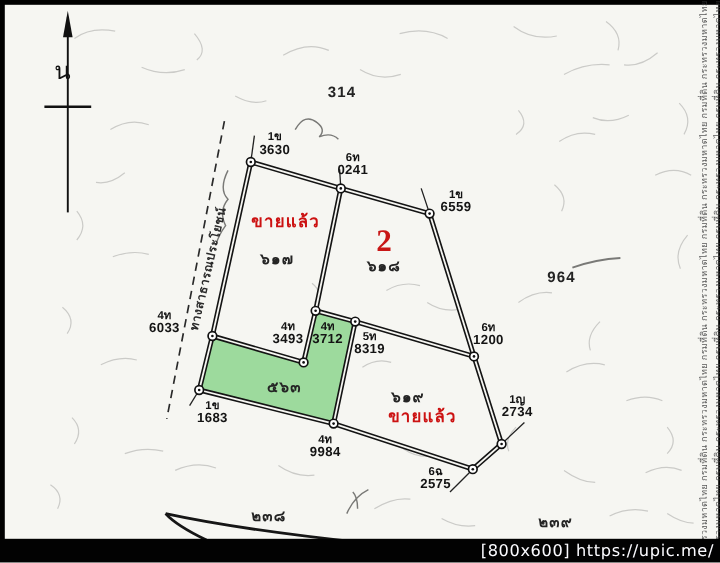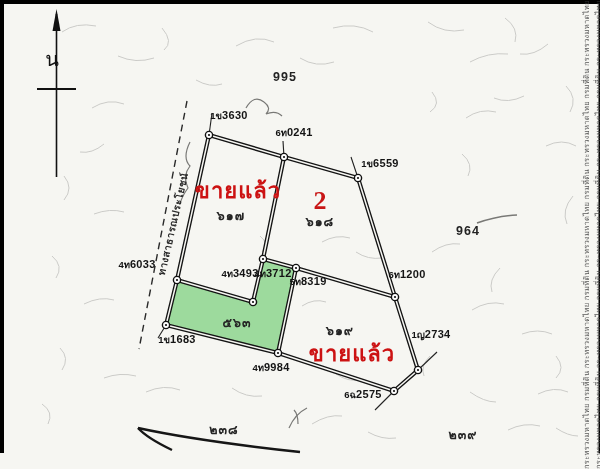--- a/index.html
+++ b/index.html
@@ -4,32 +4,32 @@
 <style>
   html,body{margin:0;padding:0;}
   #stage{
     position:relative;width:600px;height:469px;overflow:hidden;
     background:#f6f6f2;
     font-family:"Liberation Sans","DejaVu Sans",sans-serif;
   }
   #stage svg{position:absolute;left:0;top:0;}
   .marker{
     position:absolute;transform:translateX(-50%);
-    display:flex;align-items:center;
+    display:flex;flex-direction:column;align-items:center;
     line-height:1.0;color:#141414;text-align:center;white-space:nowrap;
   }
   .marker .mcode{font-size:9.5px;font-weight:bold;}
   .marker .mnum{font-size:11px;font-weight:bold;letter-spacing:.3px;}
   .plotnum{
     position:absolute;transform:translateX(-50%);
     font-size:12.5px;font-weight:bold;color:#242424;white-space:nowrap;letter-spacing:1px;
   }
   .soldtext{
     position:absolute;transform:translateX(-50%);
-    font-size:22px;font-weight:bold;color:#cc1212;white-space:nowrap;letter-spacing:1px;
+    font-size:14px;font-weight:bold;color:#cc1212;white-space:nowrap;letter-spacing:1px;
   }
   .bignum{
     position:absolute;transform:translateX(-50%);
     font-family:"Liberation Serif","DejaVu Serif",serif;
     font-size:26px;font-weight:bold;color:#c81616;line-height:1;
   }
   .roadlabel{
     position:absolute;left:173px;top:224px;
     transform:translate(-50%,-50%) rotate(-77deg);
     font-size:10px;font-weight:bold;color:#2a2a2a;white-space:nowrap;letter-spacing:.5px;
@@ -240,22 +240,23 @@
 
   <div class="soldtext" style="left:238px;top:173px">ขายแล้ว</div>
   <div class="soldtext" style="left:352px;top:336px">ขายแล้ว</div>
   <div class="bignum" style="left:320px;top:188px">2</div>
 
   <div class="plotnum" style="left:231px;top:206px">๖๑๗</div>
   <div class="plotnum" style="left:320px;top:212px">๖๑๘</div>
   <div class="plotnum" style="left:237px;top:313px">๕๖๓</div>
   <div class="plotnum" style="left:340px;top:321px">๖๑๙</div>
 
-  <div class="plotnum" style="left:285px;top:70px">995</div>
+  <div class="plotnum" style="left:285px;top:70px">314</div>
   <div class="plotnum" style="left:468px;top:224px">964</div>
   <div class="plotnum" style="left:224px;top:420px">๒๓๘</div>
   <div class="plotnum" style="left:463px;top:425px">๒๓๙</div>
 
   <div class="sidewm" style="left:580px">กระทรวงมหาดไทย กรมที่ดิน กระทรวงมหาดไทย กรมที่ดิน กระทรวงมหาดไทย กรมที่ดิน กระทรวงมหาดไทย กรมที่ดิน กระทรวงมหาดไทย กรมที่ดิน</div>
   <div class="sidewm" style="left:592px">กระทรวงมหาดไทย กรมที่ดิน กระทรวงมหาดไทย กรมที่ดิน กระทรวงมหาดไทย กรมที่ดิน กระทรวงมหาดไทย กรมที่ดิน กระทรวงมหาดไทย กรมที่ดิน</div>
 
+  <div class="wmbar">[800x600] https://upic.me/</div>
 
 </div>
 
 </body></html>

